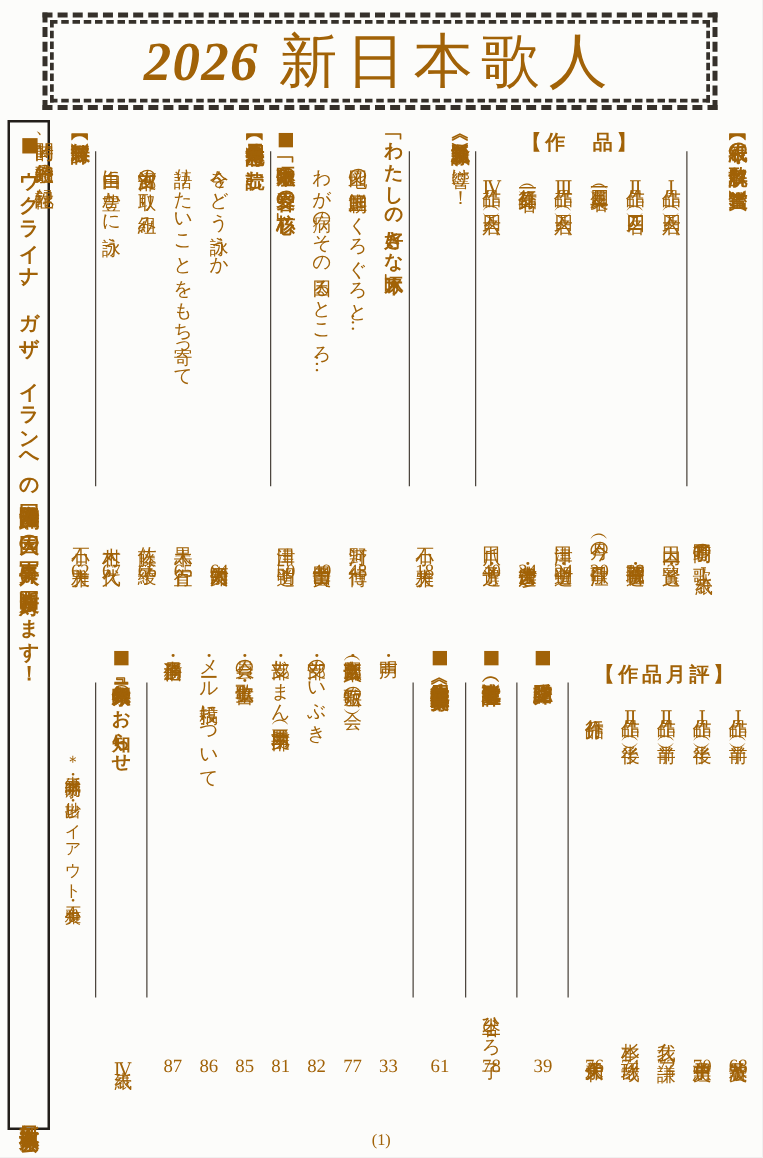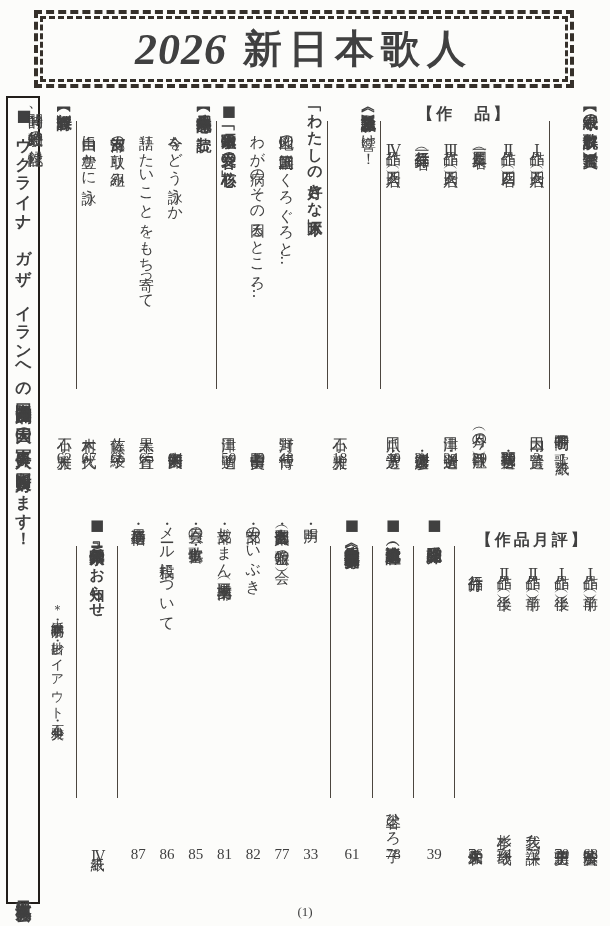--- a/index.html
+++ b/index.html
@@ -1,25 +1,25 @@
 <!DOCTYPE html>
 <html><head>
 <meta charset="utf-8">
 <style>
   html,body{margin:0;padding:0;background:#e8e8e8}
-  .page{position:relative;width:610px;height:926px;margin:0 auto;background:#fcfcfa;color:#404040;overflow:hidden;
+  .page{position:relative;width:610px;height:926px;margin:0 auto;background:#fcfcfa;color:#a16207;overflow:hidden;
         font-family:"DejaVu Serif","Liberation Serif",serif}
 
   
   .titlebox{position:absolute;left:34px;top:10px;width:540px;height:78px;box-sizing:border-box;
             border:4px dashed #35302a;padding:2px;background:#fcfcfa}
   .titlebox-inner{box-sizing:border-box;width:100%;height:100%;border:3px dashed #35302a;
                   display:flex;align-items:center;justify-content:center;gap:16px}
   .title-year{font-family:"Liberation Serif",serif;font-style:italic;font-weight:bold;font-size:44px;letter-spacing:1px}
-  .title-name{font-family:"DejaVu Serif","Liberation Serif",serif;font-weight:700;font-size:39px;letter-spacing:7px}
+  .title-name{font-family:"DejaVu Serif","Liberation Serif",serif;font-weight:400;font-size:47px;letter-spacing:7px}
   .title-issue{font-family:"DejaVu Serif","Liberation Serif",serif;font-weight:900;font-size:38px}
   .title-issue .no{font-family:"Liberation Serif",serif;font-style:italic;font-weight:bold;font-size:42px}
 
   
   .sidebar{position:absolute;left:6px;top:96px;width:34px;height:808px;box-sizing:border-box;
            border:2px solid #221e1a;writing-mode:vertical-rl;display:flex;flex-direction:row;
            justify-content:space-between;align-items:center;padding:8px 0;
            font-size:16px;line-height:1.05;font-weight:600;letter-spacing:1px}
 
   

